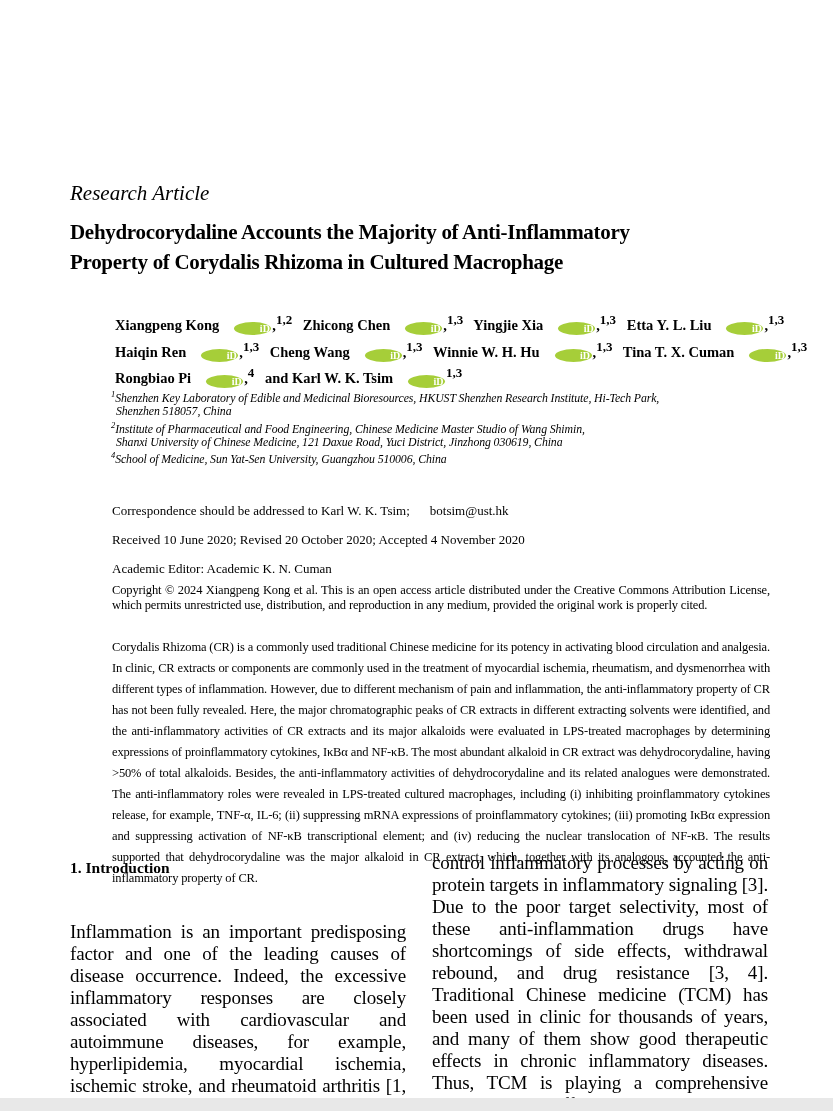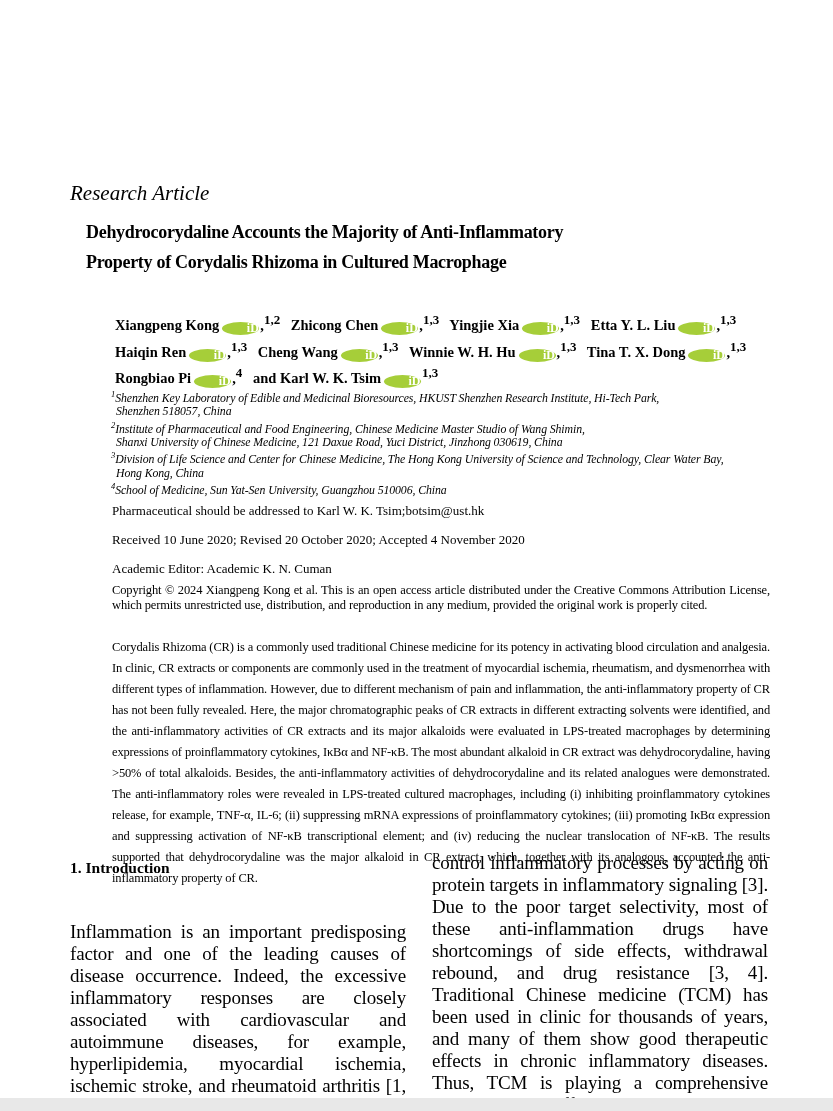--- a/index.html
+++ b/index.html
@@ -11,35 +11,34 @@
     font-family:"Liberation Serif", serif;
     color:#000;
     overflow:hidden;
   }
   .article-type{
     position:absolute;left:70px;top:181px;
     font-size:21px;font-style:italic;
   }
   .paper-title{
     position:absolute;left:70px;top:217px;width:710px;
-    font-size:18px;font-weight:bold;line-height:30px;
+    font-size:21px;font-weight:bold;line-height:30px;
     letter-spacing:-0.3px;
-    margin-left:16px;
   }
   .authors{
     position:absolute;left:115px;top:309px;width:640px;
     font-size:14.5px;font-weight:bold;line-height:22px;
   }
   .author-line{white-space:nowrap;}
   .author{margin-right:7px;}
   .orcid{
     display:inline-block;width:13px;height:13px;border-radius:50%;
-    color:#fff;font-size:12px;font-weight:bold;font-style:normal;
+    color:#fff;font-size:10px;font-weight:bold;font-style:normal;
     text-align:center;line-height:13px;
-    margin-left:3px;margin-right:1px;
+    margin-left:15px;margin-right:1px;
     transform:translateY(2px);
     padding-left:24px;
   }
   .author sup{font-size:13px;text-align:right;}
   .affiliations{
     position:absolute;left:111px;top:388px;width:690px;
     font-size:11.8px;font-style:italic;line-height:13.4px;
     letter-spacing:-0.1px;
   }
   .affiliation sup{font-size:8.5px;font-style:italic;}
@@ -62,21 +61,21 @@
     position:absolute;left:70px;top:859px;
     font-size:15.5px;font-weight:bold;
   }
   .col{
     position:absolute;width:336px;
     font-size:19px;line-height:22px;text-align:justify;
     letter-spacing:-0.15px;
   }
   .col-left{left:70px;top:921px;}
   .col-right{left:432px;top:852px;}
-  .email{color:#000;text-decoration:none;margin-left:0;}
+  .email{color:#000;text-decoration:none;margin-left:20px;}
 </style>
 </head>
 <body>
 
 <div class="page">
 
   <div class="article-type">Research Article</div>
 
   <div class="paper-title">
     <div>Dehydrocorydaline Accounts the Majority of Anti-Inflammatory</div>
@@ -87,36 +86,35 @@
     <div class="author-line">
       <span class="author"><span>Xiangpeng Kong</span><span class="orcid" style="background: rgb(166, 206, 57);">iD</span><span>,</span><sup>1,2</sup></span>
       <span class="author"><span>Zhicong Chen</span><span class="orcid" style="background: rgb(166, 206, 57);">iD</span><span>,</span><sup>1,3</sup></span>
       <span class="author"><span>Yingjie Xia</span><span class="orcid" style="background: rgb(166, 206, 57);">iD</span><span>,</span><sup>1,3</sup></span>
       <span class="author"><span>Etta Y. L. Liu</span><span class="orcid" style="background: rgb(166, 206, 57);">iD</span><span>,</span><sup>1,3</sup></span>
     </div>
     <div class="author-line">
       <span class="author"><span>Haiqin Ren</span><span class="orcid" style="background: rgb(166, 206, 57);">iD</span><span>,</span><sup>1,3</sup></span>
       <span class="author"><span>Cheng Wang</span><span class="orcid" style="background: rgb(166, 206, 57);">iD</span><span>,</span><sup>1,3</sup></span>
       <span class="author"><span>Winnie W. H. Hu</span><span class="orcid" style="background: rgb(166, 206, 57);">iD</span><span>,</span><sup>1,3</sup></span>
-      <span class="author"><span>Tina T. X. Dong</span><span class="orcid" style="background: rgb(166, 206, 57);">iD</span><span>,</span><sup>1,3</sup></span>
+      <span class="author"><span>Tina T. X. Cuman</span><span class="orcid" style="background: rgb(166, 206, 57);">iD</span><span>,</span><sup>1,3</sup></span>
     </div>
     <div class="author-line">
       <span class="author"><span>Rongbiao Pi</span><span class="orcid" style="background: rgb(166, 206, 57);">iD</span><span>,</span><sup>4</sup></span>
       <span class="author"><span>and Karl W. K. Tsim</span><span class="orcid" style="background: rgb(166, 206, 57);">iD</span><span></span><sup>1,3</sup></span>
     </div>
   </div>
 
   <div class="affiliations">
     <div class="affiliation"><sup>1</sup><span>Shenzhen Key Laboratory of Edible and Medicinal Bioresources, HKUST Shenzhen Research Institute, Hi-Tech Park,</span><span class="line2">Shenzhen 518057, China</span></div>
     <div class="affiliation"><sup>2</sup><span>Institute of Pharmaceutical and Food Engineering, Chinese Medicine Master Studio of Wang Shimin,</span><span class="line2">Shanxi University of Chinese Medicine, 121 Daxue Road, Yuci District, Jinzhong 030619, China</span></div>
-    <div class="affiliation"><sup>3</sup><span>Division of Life Science and Center for Chinese Medicine, The Hong Kong University of Science and Technology, Clear Water Bay,</span><span class="line2">Hong Kong, China</span></div>
     <div class="affiliation"><sup>4</sup><span>School of Medicine, Sun Yat-Sen University, Guangzhou 510006, China</span></div>
   </div>
 
-  <div class="meta-line correspondence"><span>Pharmaceutical should be addressed to Karl W. K. Tsim;</span><a class="email" href="#">botsim@ust.hk</a></div>
+  <div class="meta-line correspondence"><span>Correspondence should be addressed to Karl W. K. Tsim;</span><a class="email" href="#">botsim@ust.hk</a></div>
 
   <div class="meta-line history">Received 10 June 2020; Revised 20 October 2020; Accepted 4 November 2020</div>
 
   <div class="meta-line editor">Academic Editor: Academic K. N. Cuman</div>
 
   <div class="copyright">Copyright © 2024 Xiangpeng Kong et al. This is an open access article distributed under the Creative Commons Attribution License, which permits unrestricted use, distribution, and reproduction in any medium, provided the original work is properly cited.</div>
 
   <div class="abstract">Corydalis Rhizoma (CR) is a commonly used traditional Chinese medicine for its potency in activating blood circulation and analgesia. In clinic, CR extracts or components are commonly used in the treatment of myocardial ischemia, rheumatism, and dysmenorrhea with different types of inflammation. However, due to different mechanism of pain and inflammation, the anti-inflammatory property of CR has not been fully revealed. Here, the major chromatographic peaks of CR extracts in different extracting solvents were identified, and the anti-inflammatory activities of CR extracts and its major alkaloids were evaluated in LPS-treated macrophages by determining expressions of proinflammatory cytokines, IκBα and NF-κB. The most abundant alkaloid in CR extract was dehydrocorydaline, having &gt;50% of total alkaloids. Besides, the anti-inflammatory activities of dehydrocorydaline and its related analogues were demonstrated. The anti-inflammatory roles were revealed in LPS-treated cultured macrophages, including (i) inhibiting proinflammatory cytokines release, for example, TNF-α, IL-6; (ii) suppressing mRNA expressions of proinflammatory cytokines; (iii) promoting IκBα expression and suppressing activation of NF-κB transcriptional element; and (iv) reducing the nuclear translocation of NF-κB. The results supported that dehydrocorydaline was the major alkaloid in CR extract, which, together with its analogous, accounted the anti-inflammatory property of CR.</div>
 
   <div class="intro-heading">1. Introduction</div>

